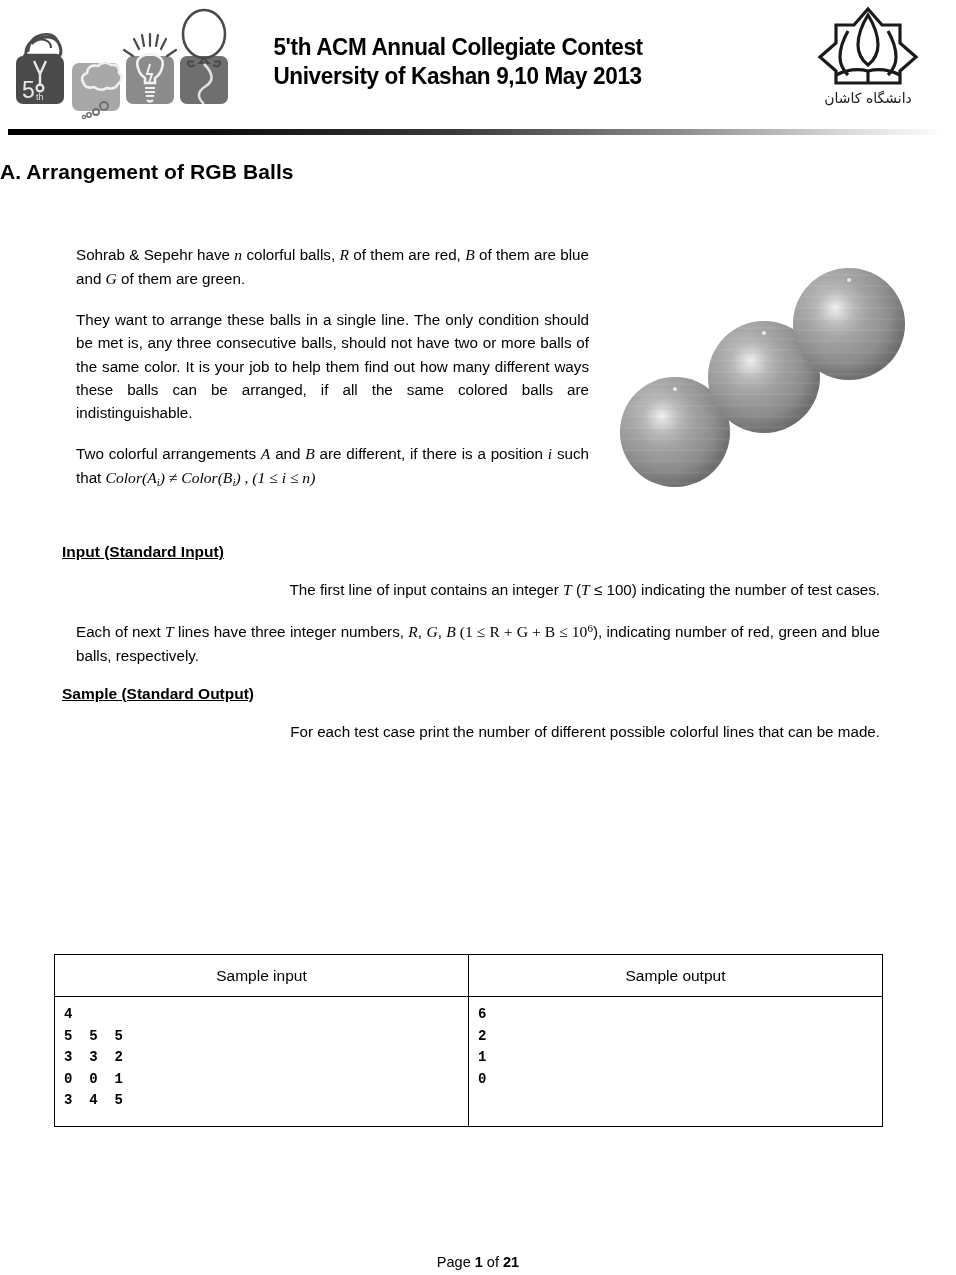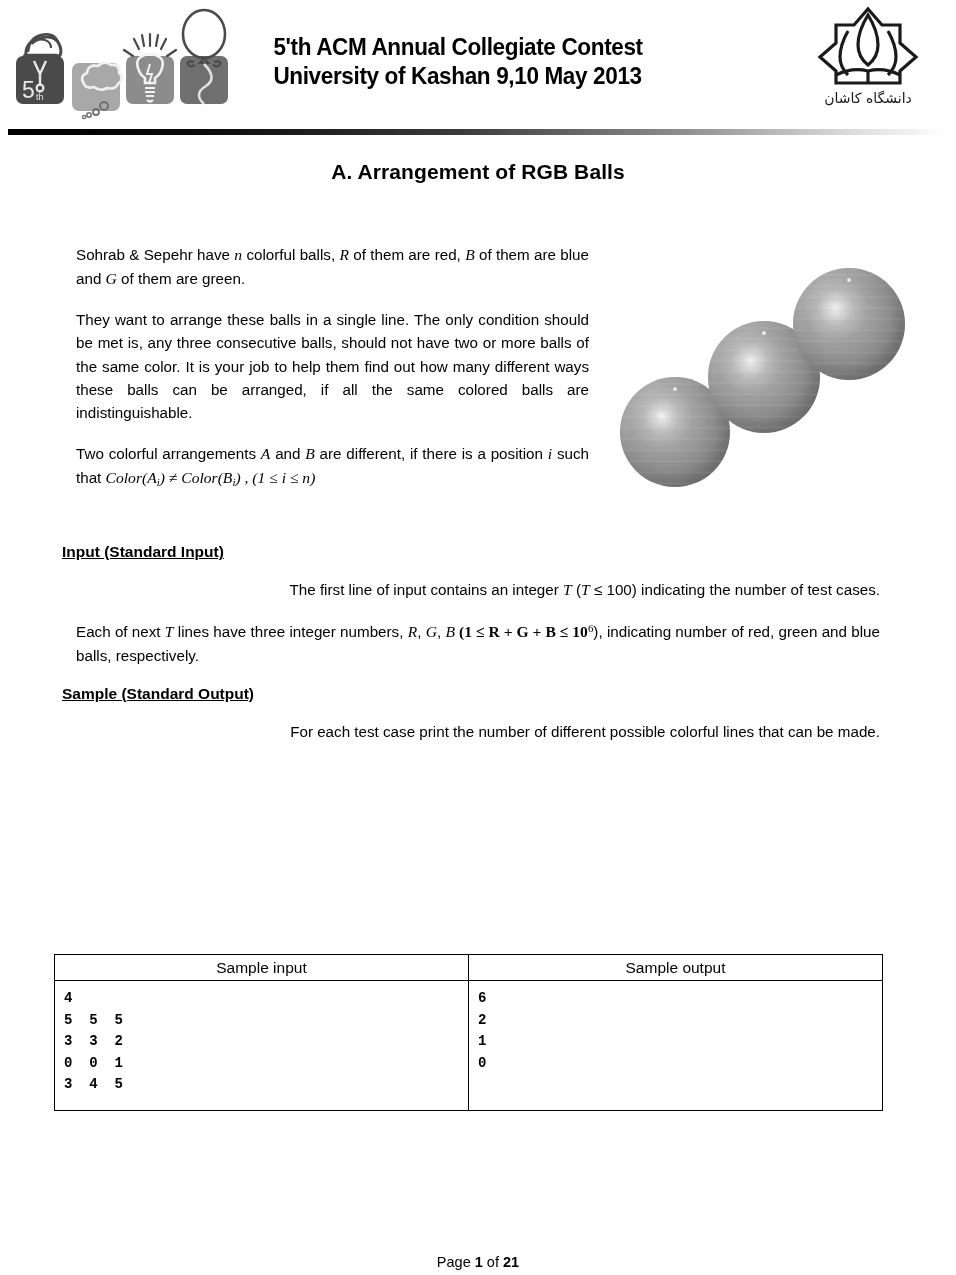--- a/index.html
+++ b/index.html
@@ -52,21 +52,20 @@
     background: linear-gradient(to right, #000000 0%, #0d0d0d 22%, #3a3a3a 48%, #8e8e8e 72%, #d8d8d8 89%, #ffffff 100%);
   }
 
   
   .content {
     position: absolute;
     left: 0; top: 135px;
     width: 956px;
   }
   .problem-title {
-    text-align: center;
     font-size: 21px;
     font-weight: 700;
     margin: 25px 0 0 0;
     letter-spacing: 0.1px;
   }
 
   .body-col {
     position: absolute;
     left: 62px; top: 108px;
     width: 527px;
@@ -89,21 +88,20 @@
 
   .mathv {
     font-family: "Liberation Serif", serif;
     font-style: italic;
     font-size: 15.6px;
   }
   .mathr {
     font-family: "Liberation Serif", serif;
     font-style: normal;
     font-size: 15.6px;
-    font-weight: bold;
   }
   .sub {
     font-size: 0.72em;
     vertical-align: -0.26em;
     font-family: "Liberation Serif", serif;
     font-style: italic;
   }
   .sup {
     font-size: 0.72em;
     vertical-align: 0.5em;
@@ -162,21 +160,21 @@
   
   .sample-table {
     position: absolute;
     left: 54px; top: 819px;
     width: 828px;
     border-collapse: collapse;
     table-layout: fixed;
   }
   .sample-table th, .sample-table td {
     border: 1px solid #000000;
-    padding: 0;
+    padding: 8px;
     vertical-align: top;
   }
   .sample-table th {
     height: 25px;
     font-size: 15.5px;
     font-weight: 400;
     text-align: center;
     line-height: 25px;
   }
   .sample-table td {

